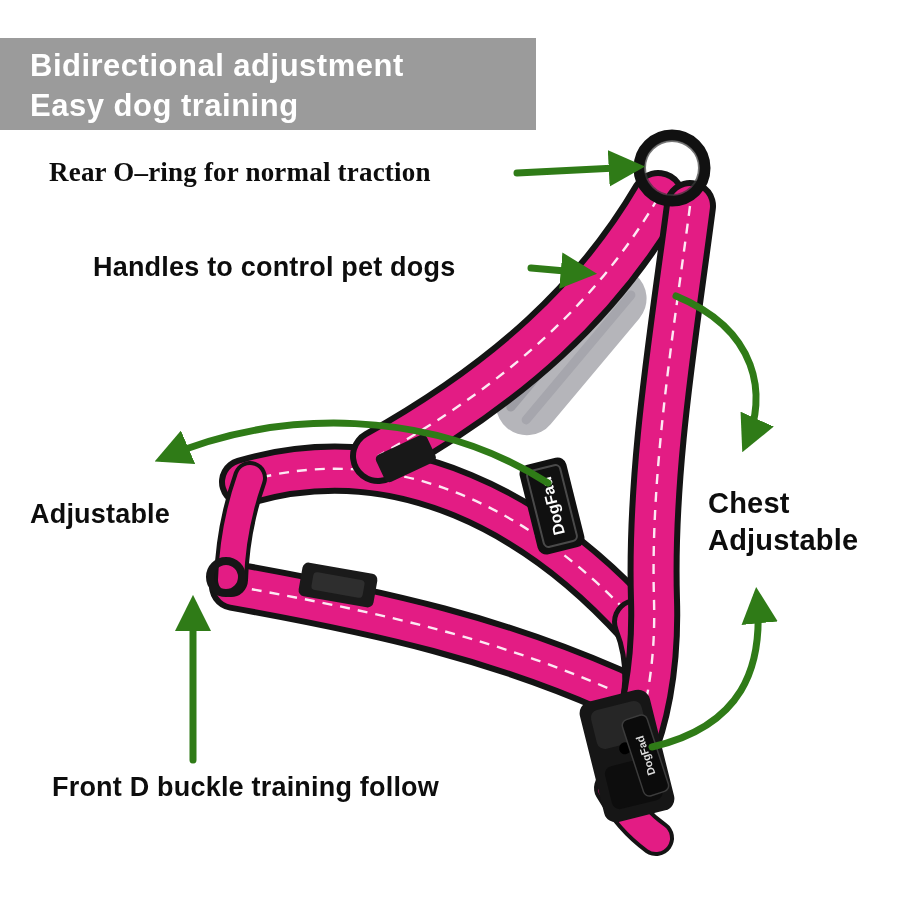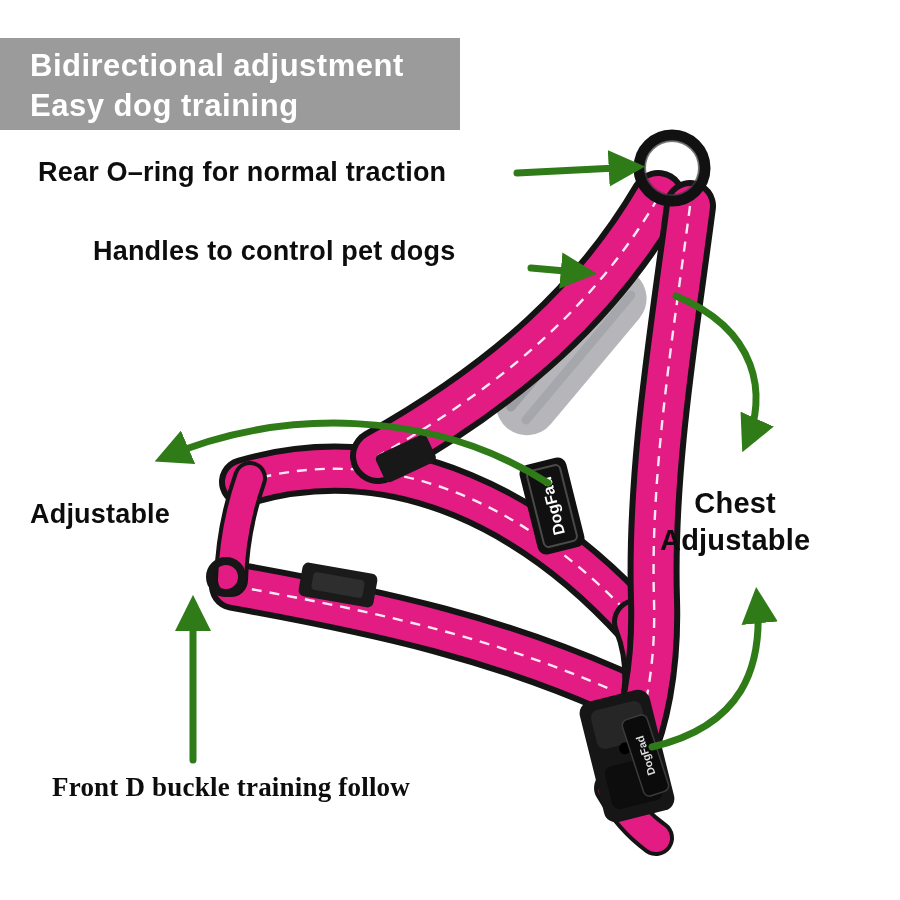--- a/index.html
+++ b/index.html
@@ -1,20 +1,20 @@
 <!DOCTYPE html>
 <html><head>
 <meta charset="utf-8">
 <style>
   * { margin:0; padding:0; box-sizing:border-box; }
   html,body { width:900px; height:900px; background:#ffffff; font-family:"Liberation Sans", sans-serif; overflow:hidden; }
   .stage { position:relative; width:900px; height:900px; background:#ffffff; }
   .diagram-svg { position:absolute; left:0; top:0; width:900px; height:900px; }
   .banner {
-    position:absolute; left:0; top:38px; width:460px; height:92px;
+    position:absolute; left:0; top:38px; width:536px; height:92px;
     background:#9b9b9b; color:#ffffff; font-weight:bold; font-size:31px;
     line-height:1.28; padding:8px 0 0 30px; letter-spacing:.5px;
   }
   .note {
     position:absolute; color:#0d0d0d; font-weight:bold; font-size:27px;
     white-space:nowrap; line-height:1.26; letter-spacing:.2px;
   }
   .note.chest-note { font-size:29px; }
 </style>
 </head>
@@ -117,28 +117,28 @@
       <path d="M 652 747 C 742 726 764 668 757 596" marker-end="url(#ah)"></path>
       <path d="M 193 760 L 193 604" marker-end="url(#ah)"></path>
     </g>
   </svg>
 
   <div class="banner">
     <div>Bidirectional adjustment</div>
     <div>Easy dog training</div>
   </div>
 
-  <div class="note" style="left:38px; top:155px;">Rear O–ring for normal traction</div>
+  <div class="note" style="left:49px; top:155px;font-family:Liberation Serif, serif;">Rear O–ring for normal traction</div>
 
-  <div class="note" style="left:93px; top:234px;">Handles to control pet dogs</div>
+  <div class="note" style="left:93px; top:250px;">Handles to control pet dogs</div>
 
   <div class="note" style="left:30px; top:497px;">
     <div>Adjustable</div>
   </div>
 
-  <div class="note chest-note" style="left:660px; top:485px;text-align:center;">
+  <div class="note chest-note" style="left:708px; top:485px;">
     <div>Chest</div>
     <div>Adjustable</div>
   </div>
 
-  <div class="note" style="left:52px; top:770px;font-family:Liberation Serif, serif;">Front D buckle training follow</div>
+  <div class="note" style="left:52px; top:770px;">Front D buckle training follow</div>
 
 </div>
 
 </body></html>

